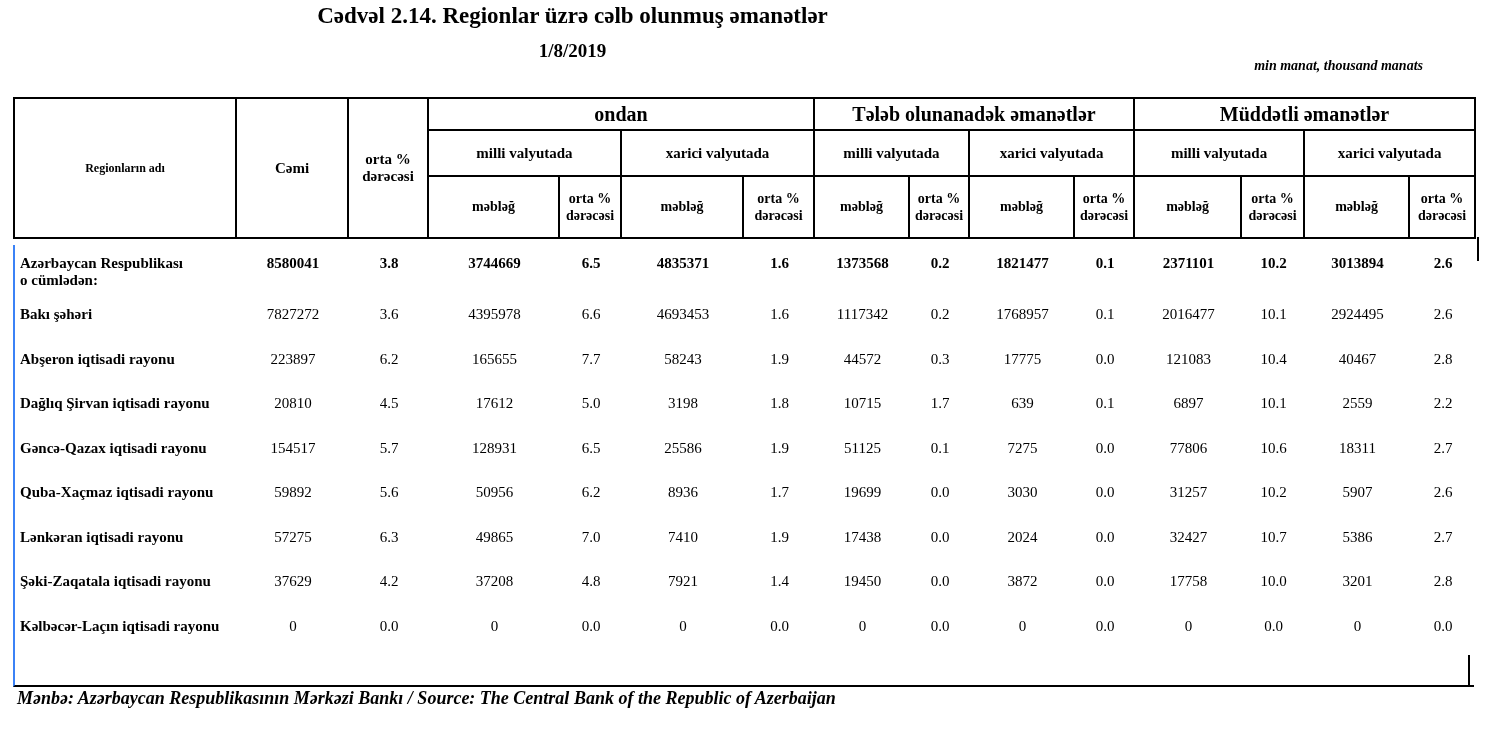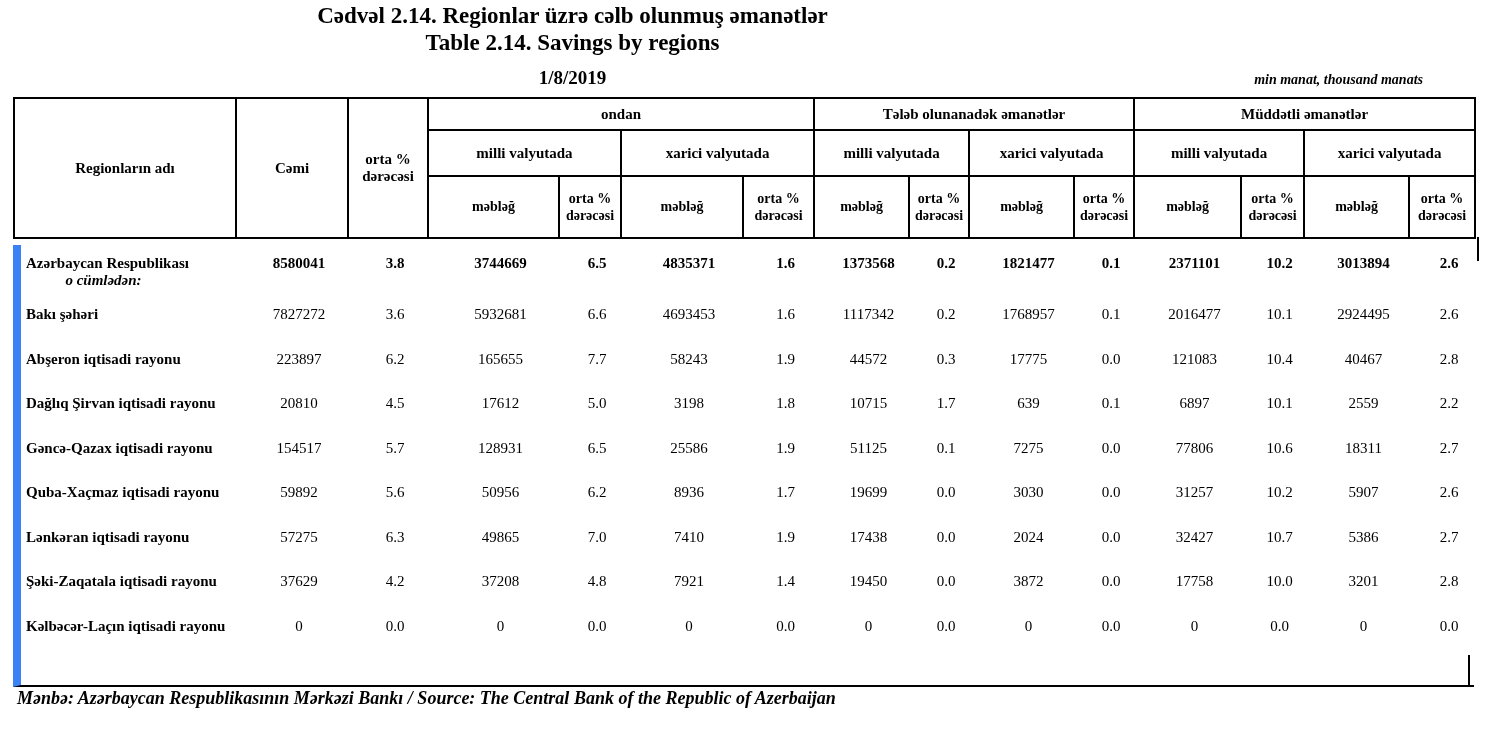--- a/index.html
+++ b/index.html
@@ -31,21 +31,21 @@
     font-size: 23px;
     font-weight: bold;
   }
   .title-date {
     font-size: 19px;
     font-weight: bold;
     margin-top: 11px;
   }
   .unit-note {
     position: absolute;
-    top: 72px;
+    top: 58px;
     right: 90px;
     font-size: 14px;
     font-weight: bold;
     font-style: italic;
   }
   .table-wrap {
     position: absolute;
     left: 13px;
     top: 97px;
     width: 1461px;
@@ -56,28 +56,28 @@
     width: 1461px;
   }
   table.grid td {
     border: 2px solid #000;
     text-align: center;
     vertical-align: middle;
     padding: 1px 2px;
     font-weight: bold;
     overflow: hidden;
   }
-  .hdr-region { font-size: 15px; }
+  .hdr-region { font-size: 12px; }
   .hdr-main   { font-size: 15px; }
-  .hdr-group  { font-size: 15px; height: 28px; }
+  .hdr-group  { font-size: 20px; height: 28px; }
   .hdr-curr   { font-size: 15px; height: 42px; }
   .hdr-sub    { font-size: 14px; height: 58px; line-height: 1.25; }
   .body-box {
     margin-top: 6px;
-    border-left: 8px solid #3b82f6;
+    border-left: 2px solid #3b82f6;
     border-bottom: 2px solid #000;
     position: relative;
     height: 440px;
   }
   table.body-table {
     border-collapse: collapse;
     table-layout: fixed;
     width: 1461px;
   }
   table.body-table td {
@@ -90,21 +90,21 @@
     overflow: hidden;
   }
   table.body-table td.region-cell {
     text-align: left;
     font-weight: bold;
     padding-left: 5px;
   }
   table.body-table tr.first-row td { padding-top: 10px; height: 42px; }
   table.body-table tr.data-row td { height: 35.5px; padding-top: 9px; }
   table.body-table tr.bold-row td { font-weight: bold; }
-  .subname { text-align: center; padding-right: 60px; font-style: italic; }
+  .subname { text-align: left; padding-right: 60px; }
   .tick-top-right {
     position: absolute;
     right: -5px;
     top: -8px;
     width: 2px;
     height: 24px;
     background: #000;
   }
   .tick-bottom-right {
     position: absolute;
@@ -123,21 +123,20 @@
     font-style: italic;
   }
 </style>
 </head>
 <body>
 
 <div class="page">
 
   <div class="title-block">
     <div class="title-az">Cədvəl 2.14. Regionlar üzrə cəlb olunmuş əmanətlər</div>
-    <div class="title-en">Table 2.14. Savings by regions</div>
     <div class="title-date">1/8/2019</div>
   </div>
 
   <div class="unit-note">min manat, thousand manats</div>
 
   <div class="table-wrap">
 
     <table class="grid">
       <colgroup>
         <col style="width:222px">
@@ -231,21 +230,21 @@
               <td>10.2</td>
               <td>3013894</td>
               <td>2.6</td>
             </tr>
             <tr class="data-row">
               <td class="region-cell">
                 <div>Bakı şəhəri</div>
               </td>
               <td>7827272</td>
               <td>3.6</td>
-              <td>5932681</td>
+              <td>4395978</td>
               <td>6.6</td>
               <td>4693453</td>
               <td>1.6</td>
               <td>1117342</td>
               <td>0.2</td>
               <td>1768957</td>
               <td>0.1</td>
               <td>2016477</td>
               <td>10.1</td>
               <td>2924495</td>

